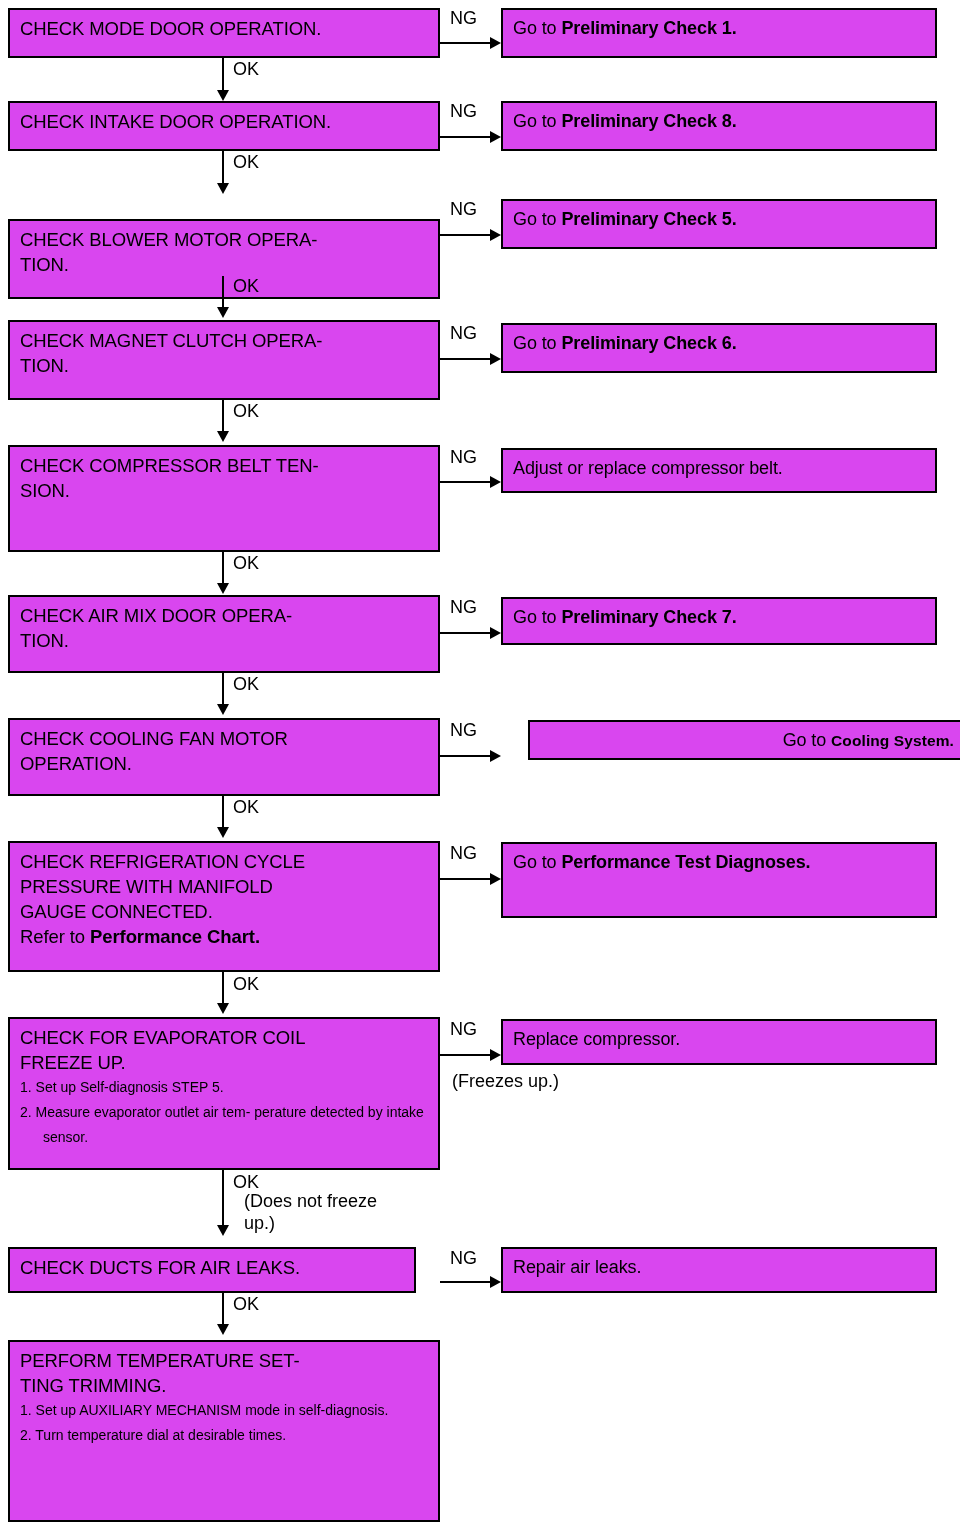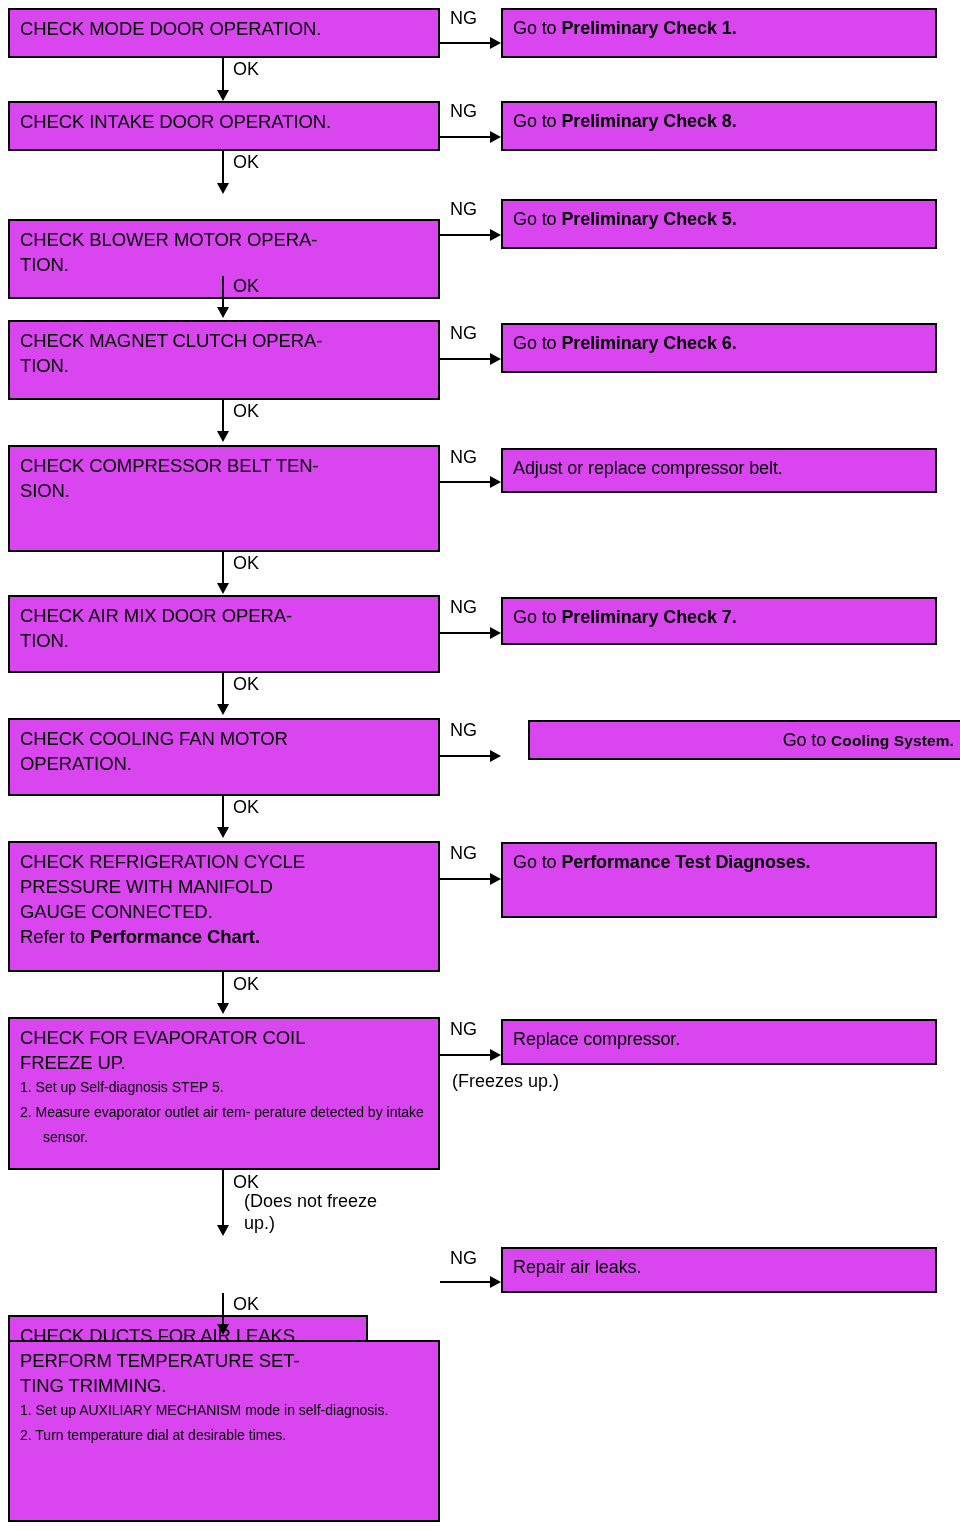--- a/index.html
+++ b/index.html
@@ -225,21 +225,21 @@
     <div class="box-text"><span>Replace compressor.</span><b></b></div>
   </div>
   <div class="note" style="left:452px; top:1070px;">(Freezes up.)</div>
 
   <div class="vline" style="left:222px; top:1170px; height:62px;"></div>
   <div class="arrow-down" style="left:217px; top:1225px;"></div>
   <div class="lbl" style="left:233px; top:1172px;">OK</div>
   <div class="note" style="left:244px; top:1190px;">(Does not freeze
 up.)</div>
 
-  <div class="box left" style="left:8px; top:1315px; width:360px; height:46px;">
+  <div class="box left" style="left:8px; top:1247px; width:408px; height:46px;">
     <div class="box-text">CHECK DUCTS FOR AIR LEAKS.</div>
   </div>
   <div class="hline" style="left:440px; top:1281px; width:52px;"></div>
   <div class="arrow-right" style="left:490px; top:1276px;"></div>
   <div class="lbl lbl-ng" style="left:450px; top:1248px;">NG</div>
   <div class="box right" style="left:501px; top:1247px; width:436px; height:46px;">
     <div class="box-text"><span>Repair air leaks.</span><b></b></div>
   </div>
   <div class="vline" style="left:222px; top:1293px; height:38px;"></div>
   <div class="arrow-down" style="left:217px; top:1324px;"></div>

